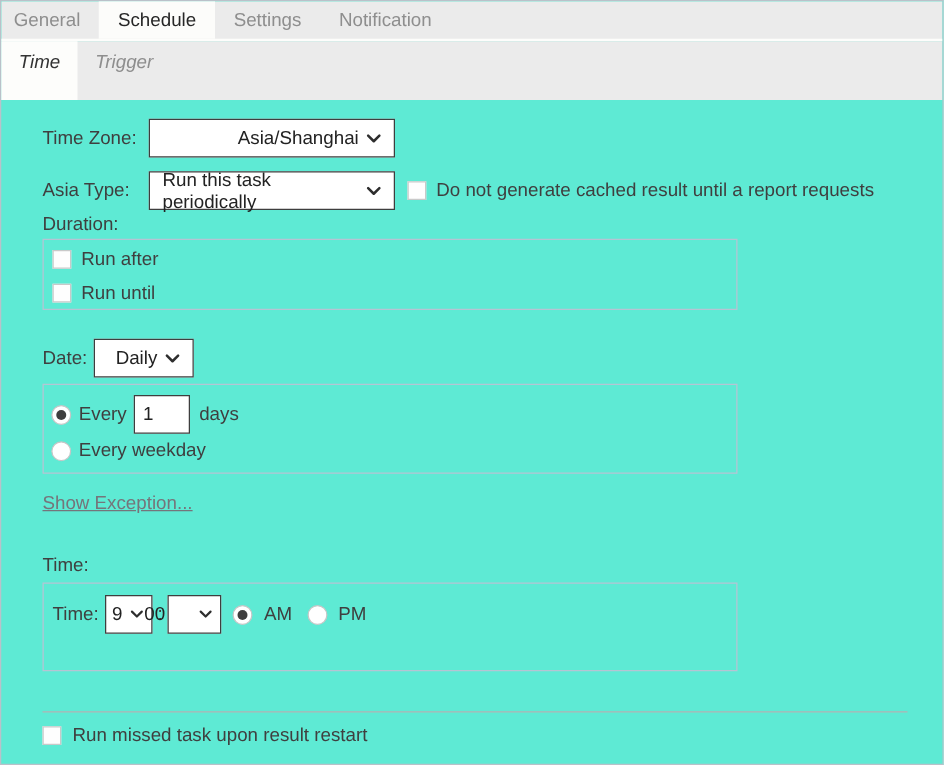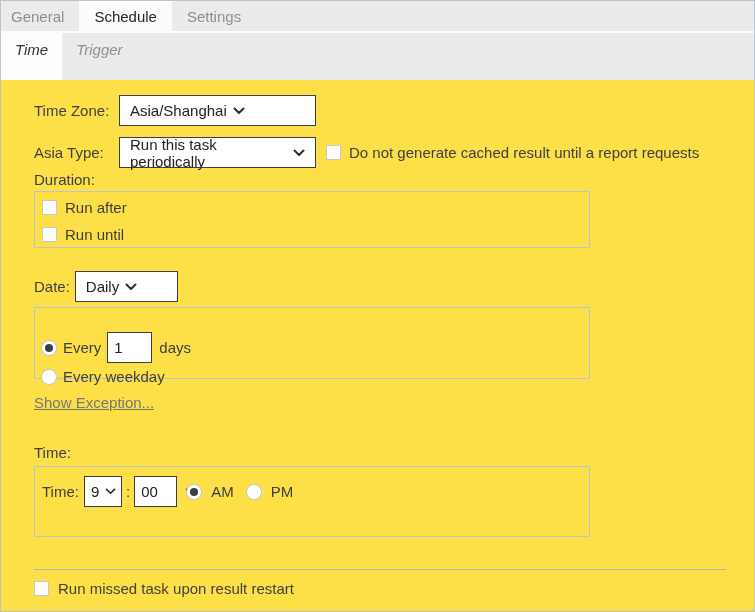--- a/index.html
+++ b/index.html
@@ -1,21 +1,21 @@
 <!DOCTYPE html>
 <html><head>
 <meta charset="utf-8">
 <style>
   * { box-sizing: border-box; }
   body { margin: 0; font-family: "Liberation Sans", sans-serif; background: #fff; }
 
   .page {
     width: 755px; height: 612px;
     border: 1px solid #b9c1c9;
-    background: #fde047;
+    background: #5eead4;
     overflow: hidden;
   }
 
   
   .tabs1 { display: flex; background: #ebebeb; height: 32px; border-bottom: 2px solid #fdfdfb; }
   .tab1 { padding: 0 15px; line-height: 32px; font-size: 15px; color: #8e8e8e; cursor: pointer; white-space: nowrap; }
   .tab1:first-child { padding-left: 10px; }
   .tab1.active { background: #fcfcfa; color: #262626; }
 
   .tabs2 { display: flex; background: #ebebeb; height: 47px; font-style: italic; }
@@ -24,27 +24,27 @@
 
   
   .content { padding: 15px 0 0 33px; font-size: 15px; color: #3f3f3f; }
   .row { display: flex; align-items: center; }
   .label-col { width: 85px; flex: 0 0 85px; }
   .label-sm { margin-right: 5px; white-space: nowrap; }
 
   
   .sel {
     height: 31px; border: 1px solid #3e3e3e; background: #fff;
-    display: inline-flex; align-items: center; justify-content: flex-start;
+    display: inline-flex; align-items: center; justify-content: flex-end;
     padding: 0 10px; color: #222; cursor: pointer; flex: none;
   }
   .sel .chev { display: inline-flex; margin-left: 6px; }
   .sel .chev svg { display: block; }
   .w197 { width: 197px; }
-  .w80  { width: 103px; }
+  .w80  { width: 80px; }
   .w82  { width: 82px; }
   .sel-sm { padding: 0 6px; }
   .w38 { width: 38px; }
   .w43 { width: 43px; gap: 21px; }
 
   .txt-input {
     width: 45px; height: 31px; border: 1px solid #3e3e3e; background: #fff;
     font-family: "Liberation Sans", sans-serif; font-size: 15px; color: #222;
     padding: 0 0 0 6px; outline: none; flex: none;
   }
@@ -58,21 +58,21 @@
     background: #fff; display: inline-block; position: relative; flex: none; cursor: pointer;
   }
   .radio.checked::after {
     content: ""; position: absolute; left: 3px; top: 3px;
     width: 8px; height: 8px; border-radius: 50%; background: #3e3e3e;
   }
 
   .box { width: 556px; border: 1px solid #b6c4d3; }
   .box-duration { height: 57px; padding: 7px 0 0 7px; }
   .box-duration .row + .row { margin-top: 10px; }
-  .box-every { height: 72px; padding: 24px 0 0 6px; }
+  .box-every { height: 72px; padding: 8px 0 0 6px; }
   .box-time { height: 71px; padding: 9px 0 0 7px; }
 
   .cb-gap { margin-left: 8px; }
 
   .mt11 { margin-top: 11px; }
   .duration-label { margin-top: 4px; line-height: 16px; }
   .box-duration { margin-top: 3px; }
   .row-date { margin-top: 23px; }
   .box-every { margin-top: 5px; }
   .link-row { margin-top: 15px; }
@@ -94,20 +94,21 @@
 </style>
 </head>
 <body>
 
 <div class="page">
 
   <div class="tabs1">
     <div class="tab1">General</div>
     <div class="tab1 active">Schedule</div>
     <div class="tab1">Settings</div>
+    <div class="tab1">Notification</div>
   </div>
 
   <div class="tabs2">
     <div class="tab2 active">Time</div>
     <div class="tab2">Trigger</div>
   </div>
 
   <div class="content">
 
     <div class="row">

